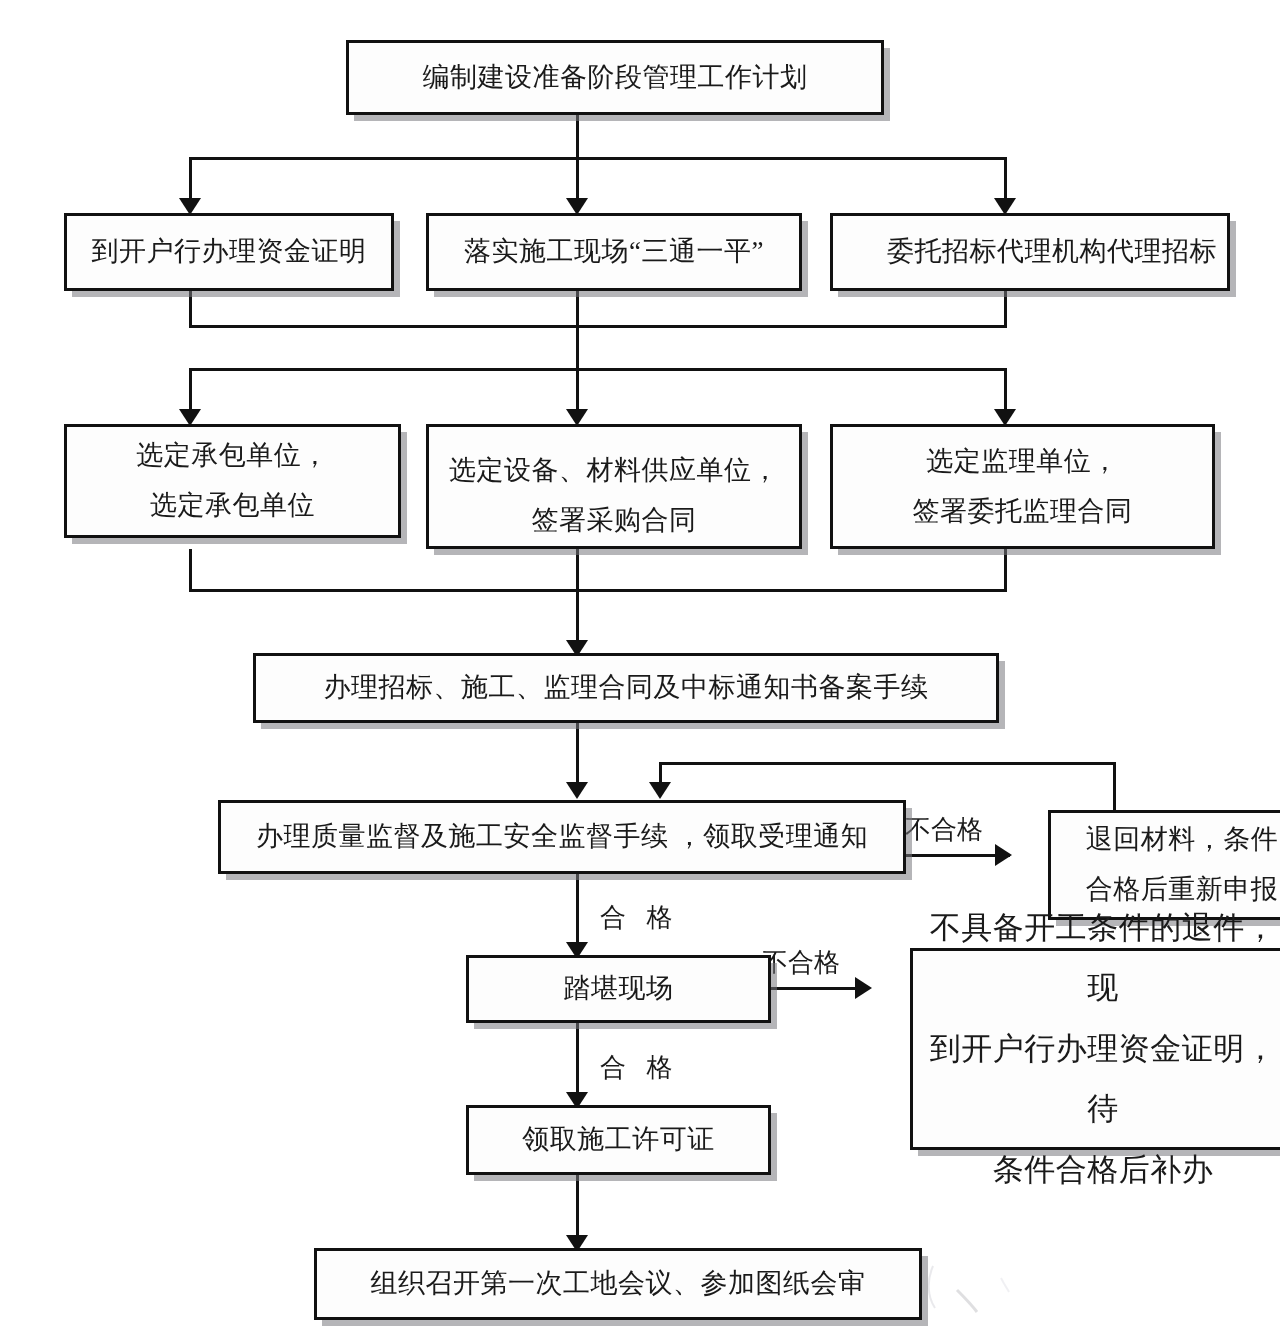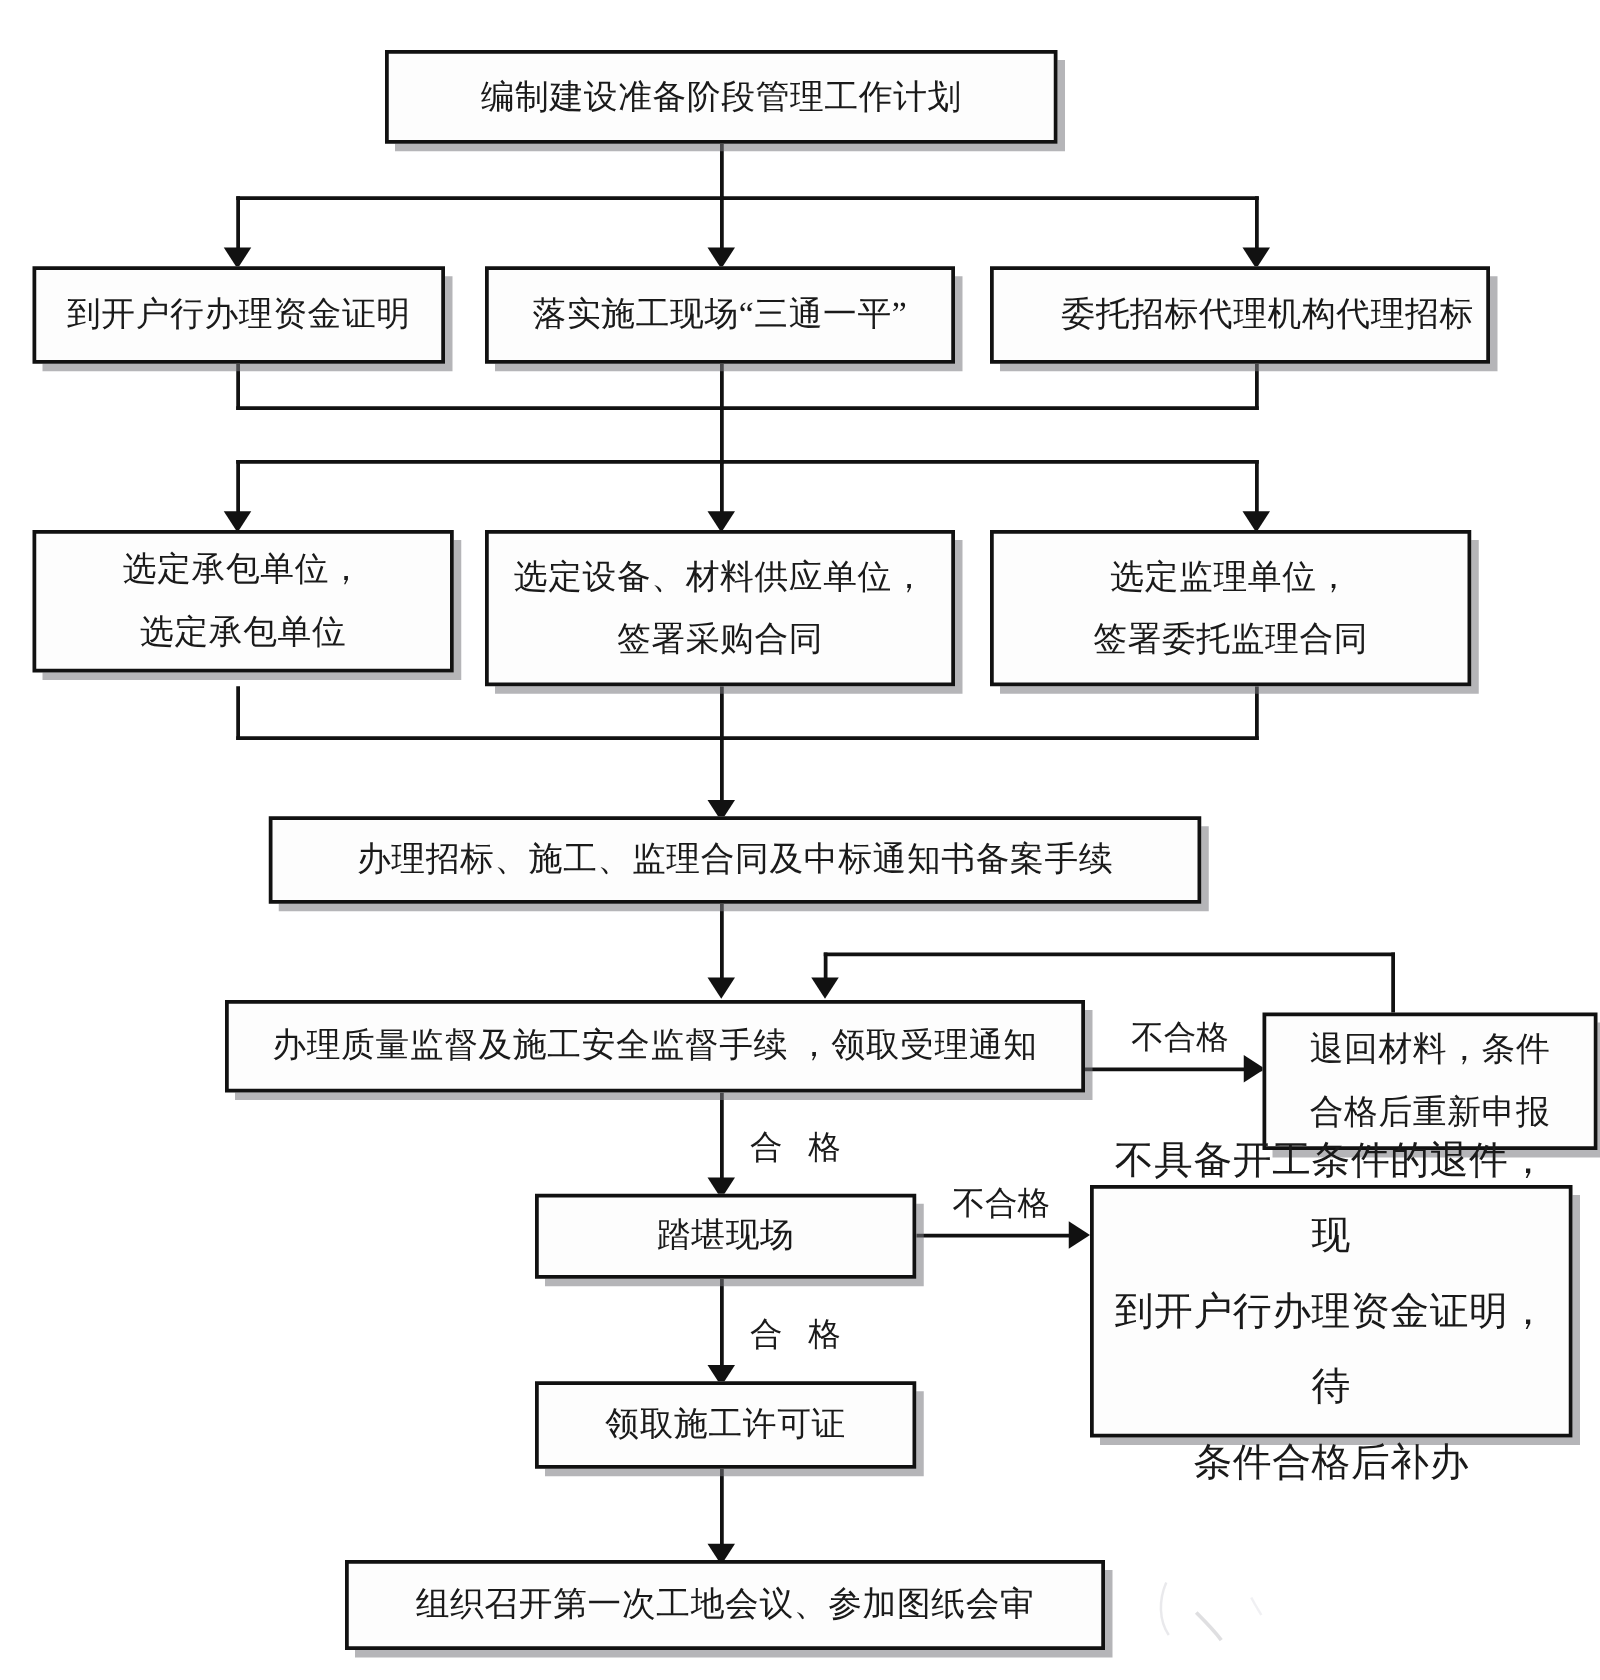--- a/index.html
+++ b/index.html
@@ -26,20 +26,21 @@
     box-shadow: 7px 7px 0 -1px rgba(120,120,125,0.55);
     display: flex;
     align-items: center;
     justify-content: center;
     text-align: center;
     color: #1a1a1a;
     font-size: 27px;
     line-height: 1.55;
     letter-spacing: 0.5px;
     z-index: 5;
+    margin-left: 38px;
   }
   .box .txt { display: block; width: 100%; padding: 0 10px; }
   .box.two-line { line-height: 1.85; }
   .box.three-line { line-height: 1.95; font-size: 31px; }
 
   
   .ln {
     position: absolute;
     background: #111111;
     z-index: 2;
@@ -128,21 +129,21 @@
   <div class="arrow-down" style="left:566px; top:409px;"></div>
   <div class="ln vl" style="left:1004px; top:368px; height:48px;"></div>
   <div class="arrow-down" style="left:994px; top:409px;"></div>
 
   <div class="box two-line" style="left:26px; top:424px; width:337px; height:114px;">
     <span class="txt">
       <span>选定承包单位，</span><br>
       <span>选定承包单位</span>
     </span>
   </div>
-  <div class="box two-line" style="left:388px; top:424px; width:376px; height:125px;">
+  <div class="box two-line" style="left:388px; top:424px; width:376px; height:125px;align-items:flex-end;">
     <span class="txt">
       <span>选定设备、材料供应单位，</span><br>
       <span>签署采购合同</span>
     </span>
   </div>
   <div class="box two-line" style="left:792px; top:424px; width:385px; height:125px;">
     <span class="txt">
       <span>选定监理单位，</span><br>
       <span>签署委托监理合同</span>
     </span>

